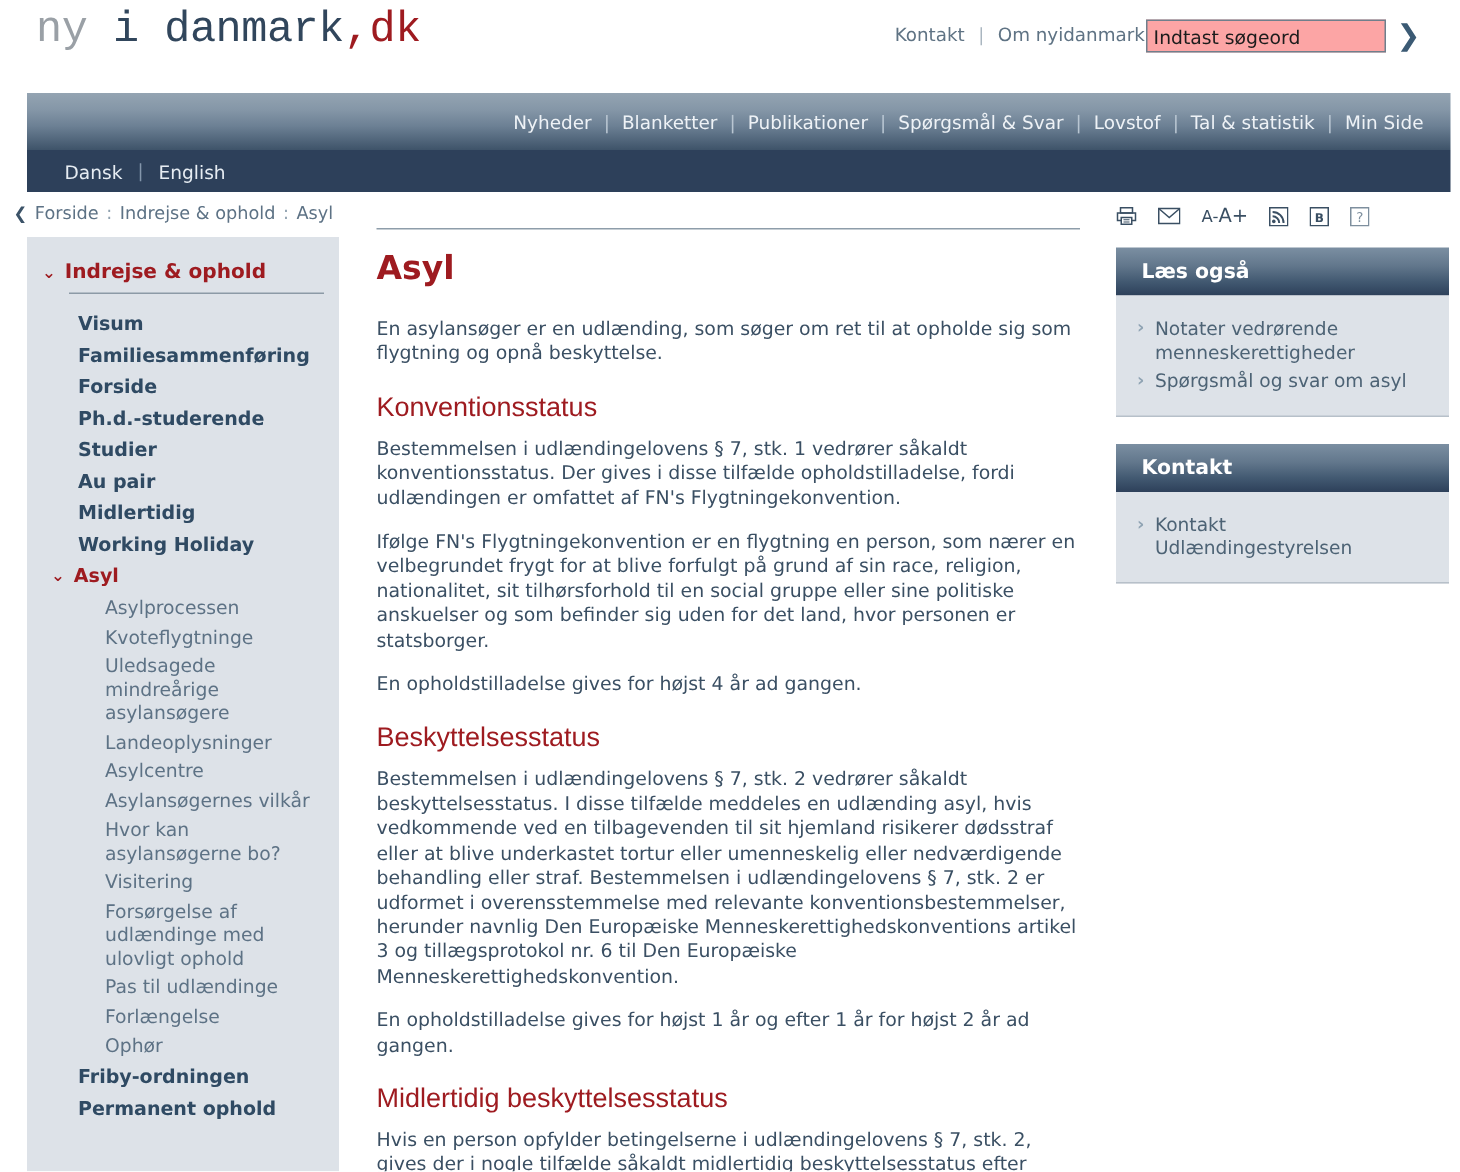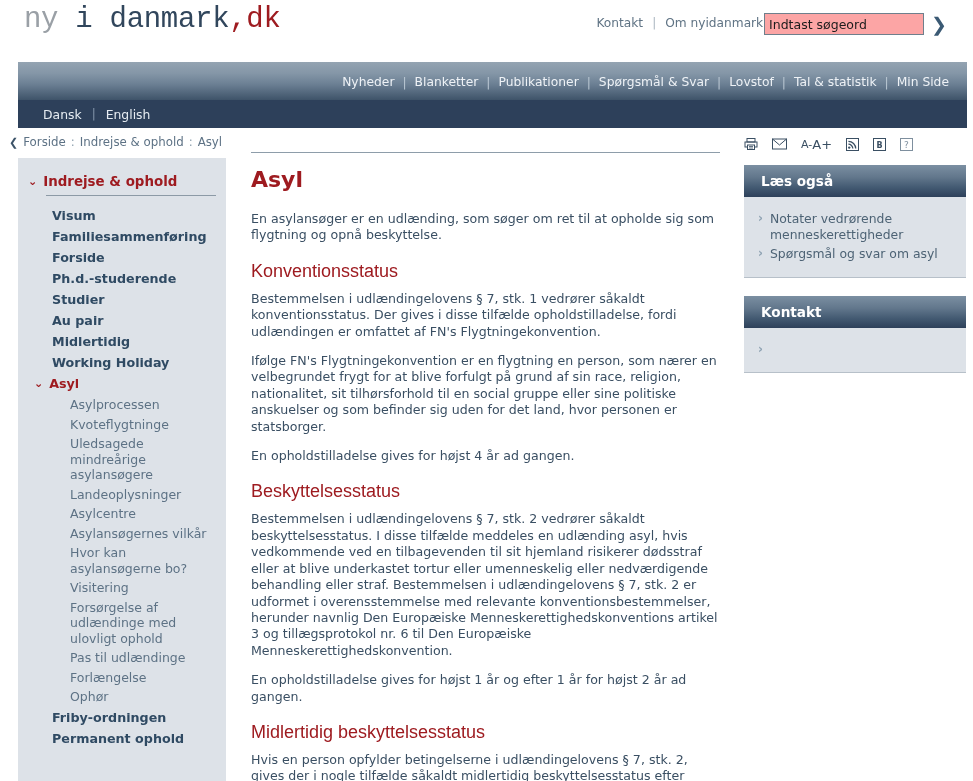--- a/index.html
+++ b/index.html
@@ -338,19 +338,20 @@
           <span>Spørgsmål og svar om asyl</span>
         </a>
       </div>
     </div>
 
     <div class="box">
       <div class="box-head">Kontakt</div>
       <div class="box-body">
         <a>
           <span class="chev">›</span>
+          <span>Kontakt Udlændingestyrelsen</span>
         </a>
       </div>
     </div>
 
   </div>
 
 </div>
 
 </body></html>

